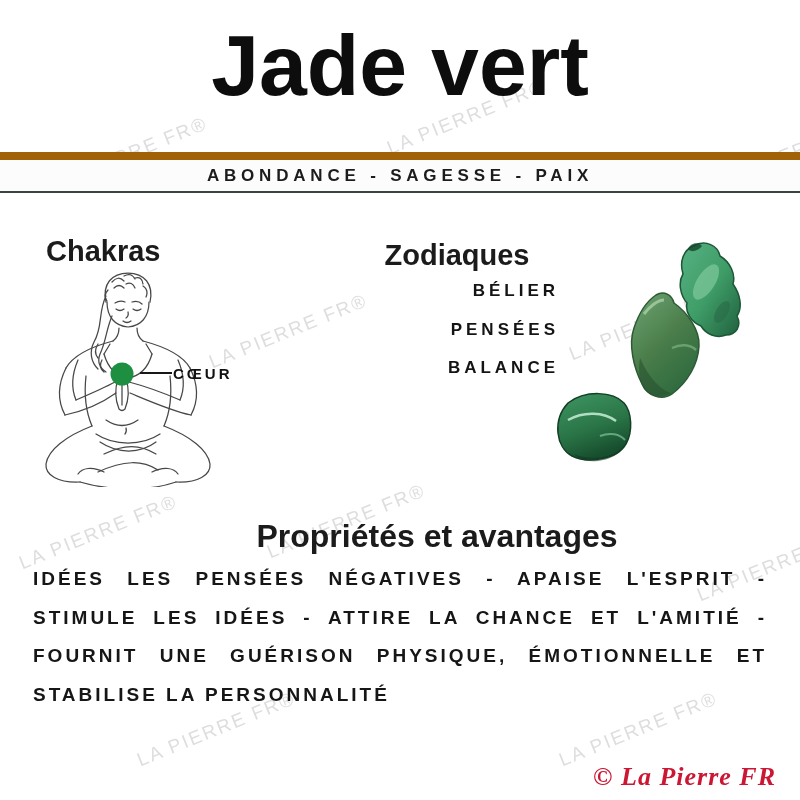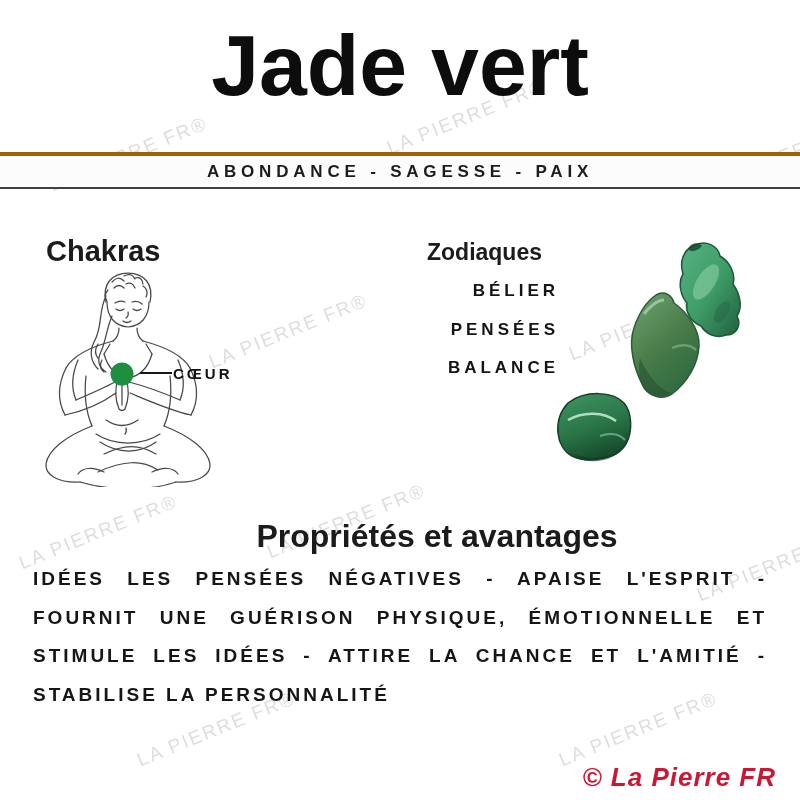--- a/index.html
+++ b/index.html
@@ -10,29 +10,29 @@
   .wm{position:absolute;white-space:nowrap;font-size:19px;letter-spacing:2px;
       color:#c3c3c3;opacity:.55;transform:rotate(-22deg);transform-origin:left center;
       font-weight:400;}
 
   
   .title{position:absolute;top:22px;left:0;width:100%;text-align:center;
          font-size:86px;font-weight:bold;line-height:1;color:#0d0d0d;}
 
   
   .banner{position:absolute;top:152px;left:0;width:100%;height:31px;
-          border-top:4px solid #a16207;border-bottom:2px solid #3d443f;
+          border-top:8px solid #a16207;border-bottom:2px solid #3d443f;
           background:#fcfcfc;display:flex;align-items:center;justify-content:center;}
   .banner span{font-size:17px;font-weight:bold;letter-spacing:4.8px;color:#1c1c1c;}
 
   
   .h-chakras{position:absolute;left:46px;top:235px;width:160px;
              font-size:29px;font-weight:bold;}
-  .h-zodiaques{position:absolute;left:372px;top:239px;width:170px;text-align:right;
-             font-size:23px;font-weight:bold;}
+  .h-zodiaques{position:absolute;left:372px;top:239px;width:170px;text-align:center;
+             font-size:29px;font-weight:bold;}
 
   
   .figure{position:absolute;left:40px;top:272px;width:180px;height:215px;}
 
   
   .coeur-line{position:absolute;left:140px;top:372px;width:32px;height:2px;background:#171717;}
   .coeur-label{position:absolute;left:173px;top:365px;font-size:15px;font-weight:bold;
                letter-spacing:3px;color:#111;}
 
   
@@ -44,21 +44,21 @@
 
   
   .h-props{position:absolute;top:518px;left:0;width:100%;text-align:center;
            font-size:32px;font-weight:bold;padding-left:37px;}
   .props-text{position:absolute;left:33px;top:560px;width:734px;}
   .props-text div{font-size:19px;font-weight:bold;letter-spacing:3px;line-height:38.6px;
                   color:#161616;white-space:nowrap;}
   .props-text div.j{white-space:normal;text-align:justify;text-align-last:justify;}
 
   
-  .signature{position:absolute;right:24px;top:762px;font-family:Liberation Sans, sans-serif;
+  .signature{position:absolute;right:24px;top:762px;font-family:Liberation Serif, serif;
              font-style:italic;font-weight:bold;font-size:26px;color:#cc1734;letter-spacing:1px;}
 </style>
 </head>
 <body>
 
 <div class="page">
 
   <span class="wm" style="left:50px;top:175px">LA PIERRE FR®</span>
   <span class="wm" style="left:388px;top:138px">LA PIERRE FR®</span>
   <span class="wm" style="left:728px;top:168px">LA PIERRE FR®</span>
@@ -174,20 +174,20 @@
       <path fill="url(#gC)" stroke="#143f26" stroke-width="1.5" d="M28,163 C45,150 73,151 84,163 C92,172 93,192 86,204 C78,219 48,224 32,216 C16,208 12,180 28,163 Z"></path>
       <path d="M28,180 C44,171 64,172 76,181" stroke="#c8efd6" stroke-width="2.5" fill="none" opacity=".85"></path>
       <path d="M60,196 C70,192 80,194 85,200" stroke="#8fd4ab" stroke-width="2" fill="none" opacity=".6"></path>
       <path fill="#113a22" opacity=".6" d="M34,214 C50,221 74,218 84,206 C80,218 54,226 38,218 Z"></path>
     </g>
   </svg>
 
   <div class="h-props">Propriétés et avantages</div>
   <div class="props-text">
     <div class="j">IDÉES LES PENSÉES NÉGATIVES - APAISE L'ESPRIT -</div>
+    <div class="j">STIMULE LES IDÉES - ATTIRE LA CHANCE ET L'AMITIÉ -</div>
     <div class="j">FOURNIT UNE GUÉRISON PHYSIQUE, ÉMOTIONNELLE ET</div>
-    <div class="j">STIMULE LES IDÉES - ATTIRE LA CHANCE ET L'AMITIÉ -</div>
     <div>STABILISE LA PERSONNALITÉ</div>
   </div>
 
   <div class="signature">© La Pierre FR</div>
 
 </div>
 
 </body></html>

